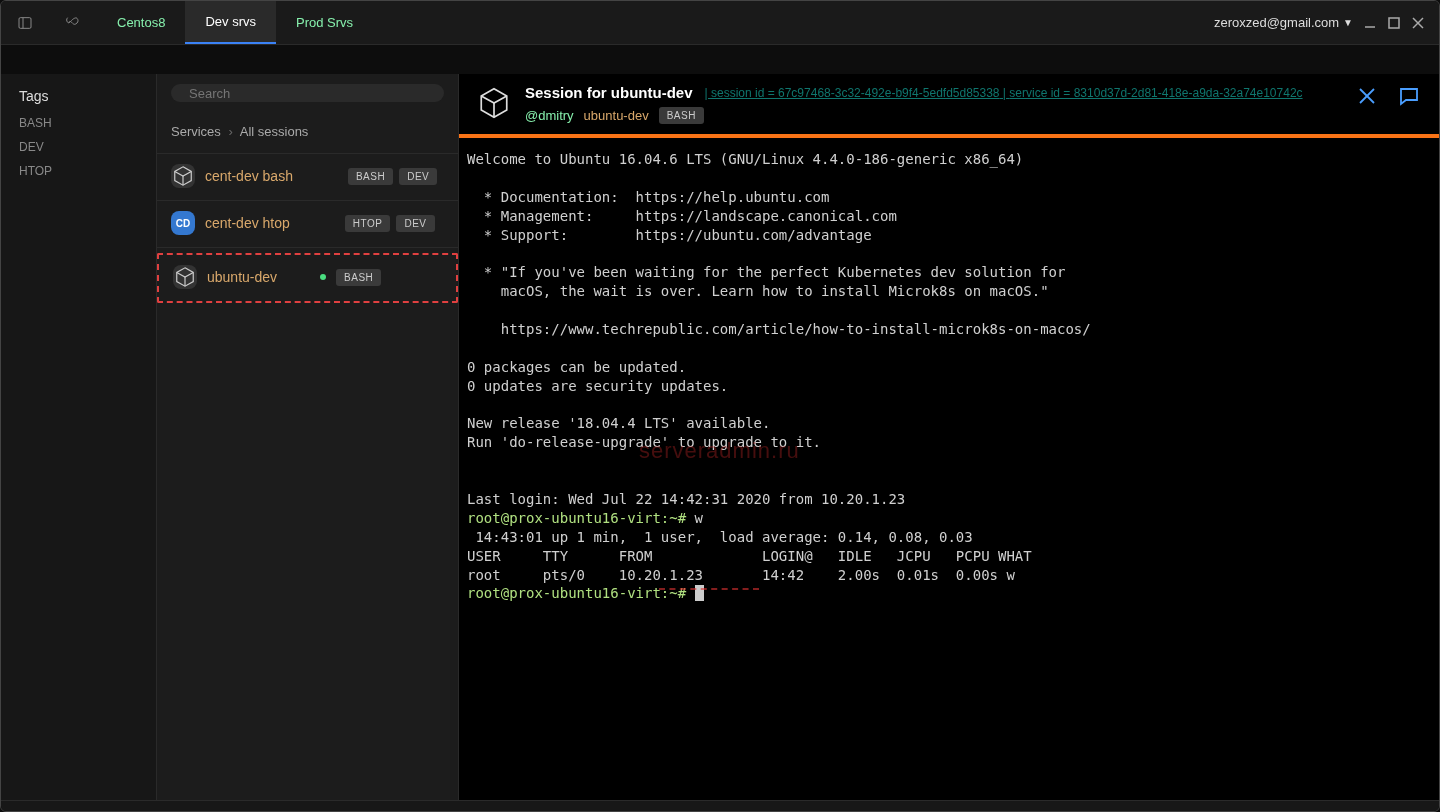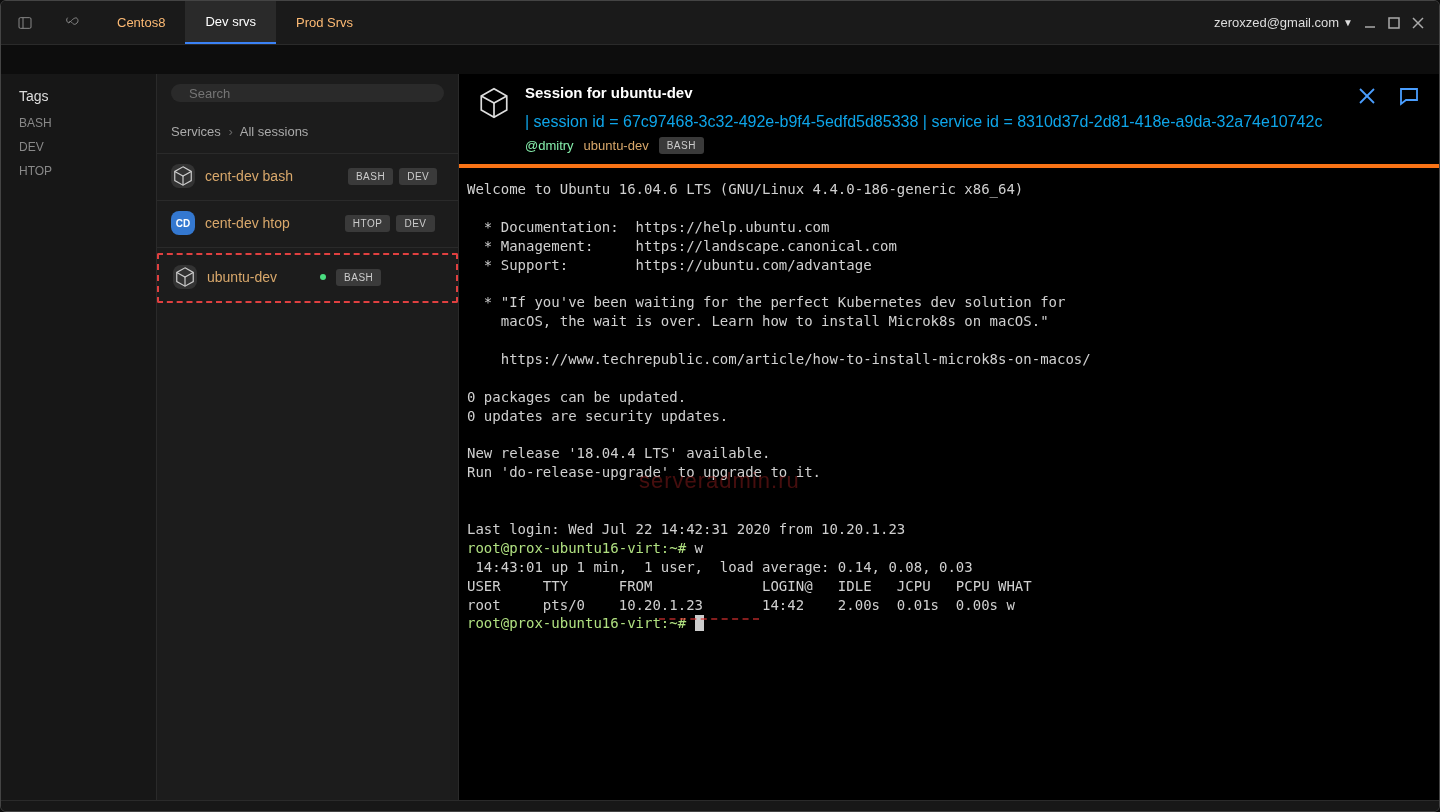--- a/index.html
+++ b/index.html
@@ -20,21 +20,21 @@
   display: flex;
   align-items: center;
   border-bottom: 1px solid #2a2a2a;
 }
 .titlebar-left { display: flex; align-items: center; height: 100%; }
 .tb-icon { width: 48px; display: flex; align-items: center; justify-content: center; height: 100%; color: #888; }
 .tb-icon svg { width: 16px; height: 16px; stroke: currentColor; fill: none; stroke-width: 1.5; }
 .tab-group { display: flex; height: 100%; align-items: stretch; }
 .tab {
   padding: 0 20px; display: flex; align-items: center;
-  color: #fdba74; font-size: 13px;
+  color: #86efac; font-size: 13px;
 }
 .tab.active { background: #2a2a2a; color: #fff; border-bottom: 2px solid #3b82f6; }
 .titlebar-right { margin-left: auto; display: flex; align-items: center; padding-right: 14px; gap: 10px; }
 .user-email { color: #ddd; font-size: 13px; display: flex; align-items: center; gap: 4px; }
 .winbtn { width: 14px; height: 14px; color: #aaa; display:flex;align-items:center;justify-content:center; }
 .winbtn svg { width: 14px; height: 14px; stroke: currentColor; fill: none; stroke-width: 1.5; }
 .main {
   display: flex;
   height: calc(100% - 44px - 40px);
   margin-top: 29px;
@@ -97,21 +97,21 @@
 .term-header {
   padding: 10px 18px 10px 16px;
   display: flex; align-items: flex-start;
   border-bottom: 4px solid #f97316;
 }
 .th-icon { width: 38px; height: 38px; margin-right: 12px; display:flex;align-items:center;justify-content:center; }
 .th-icon svg { width: 34px; height: 34px; }
 .th-body { flex: 1; }
 .th-line1 { display: flex; align-items: center; gap: 12px; flex-wrap: wrap; }
 .th-title { color: #fff; font-size: 15px; font-weight: 600; }
-.th-meta { color: #0ea5e9; font-size: 16px; }
+.th-meta { color: #0f766e; font-size: 12px; text-decoration: underline; }
 .th-line2 { display: flex; align-items: center; gap: 10px; margin-top: 6px; }
 .th-user { color: #86efac; font-size: 13px; }
 .th-host { color: #d9a86b; font-size: 13px; }
 .th-actions { display: flex; gap: 18px; align-items: center; margin-left: 12px; }
 .th-act { width: 24px; height: 24px; color: #4a9eff; }
 .th-act svg { width: 24px; height: 24px; stroke: currentColor; fill: none; stroke-width: 1.8; }
 .term-body {
   flex: 1; padding: 12px 8px;
   font-family: "Menlo","Consolas",monospace;
   font-size: 14px; line-height: 1.35;

